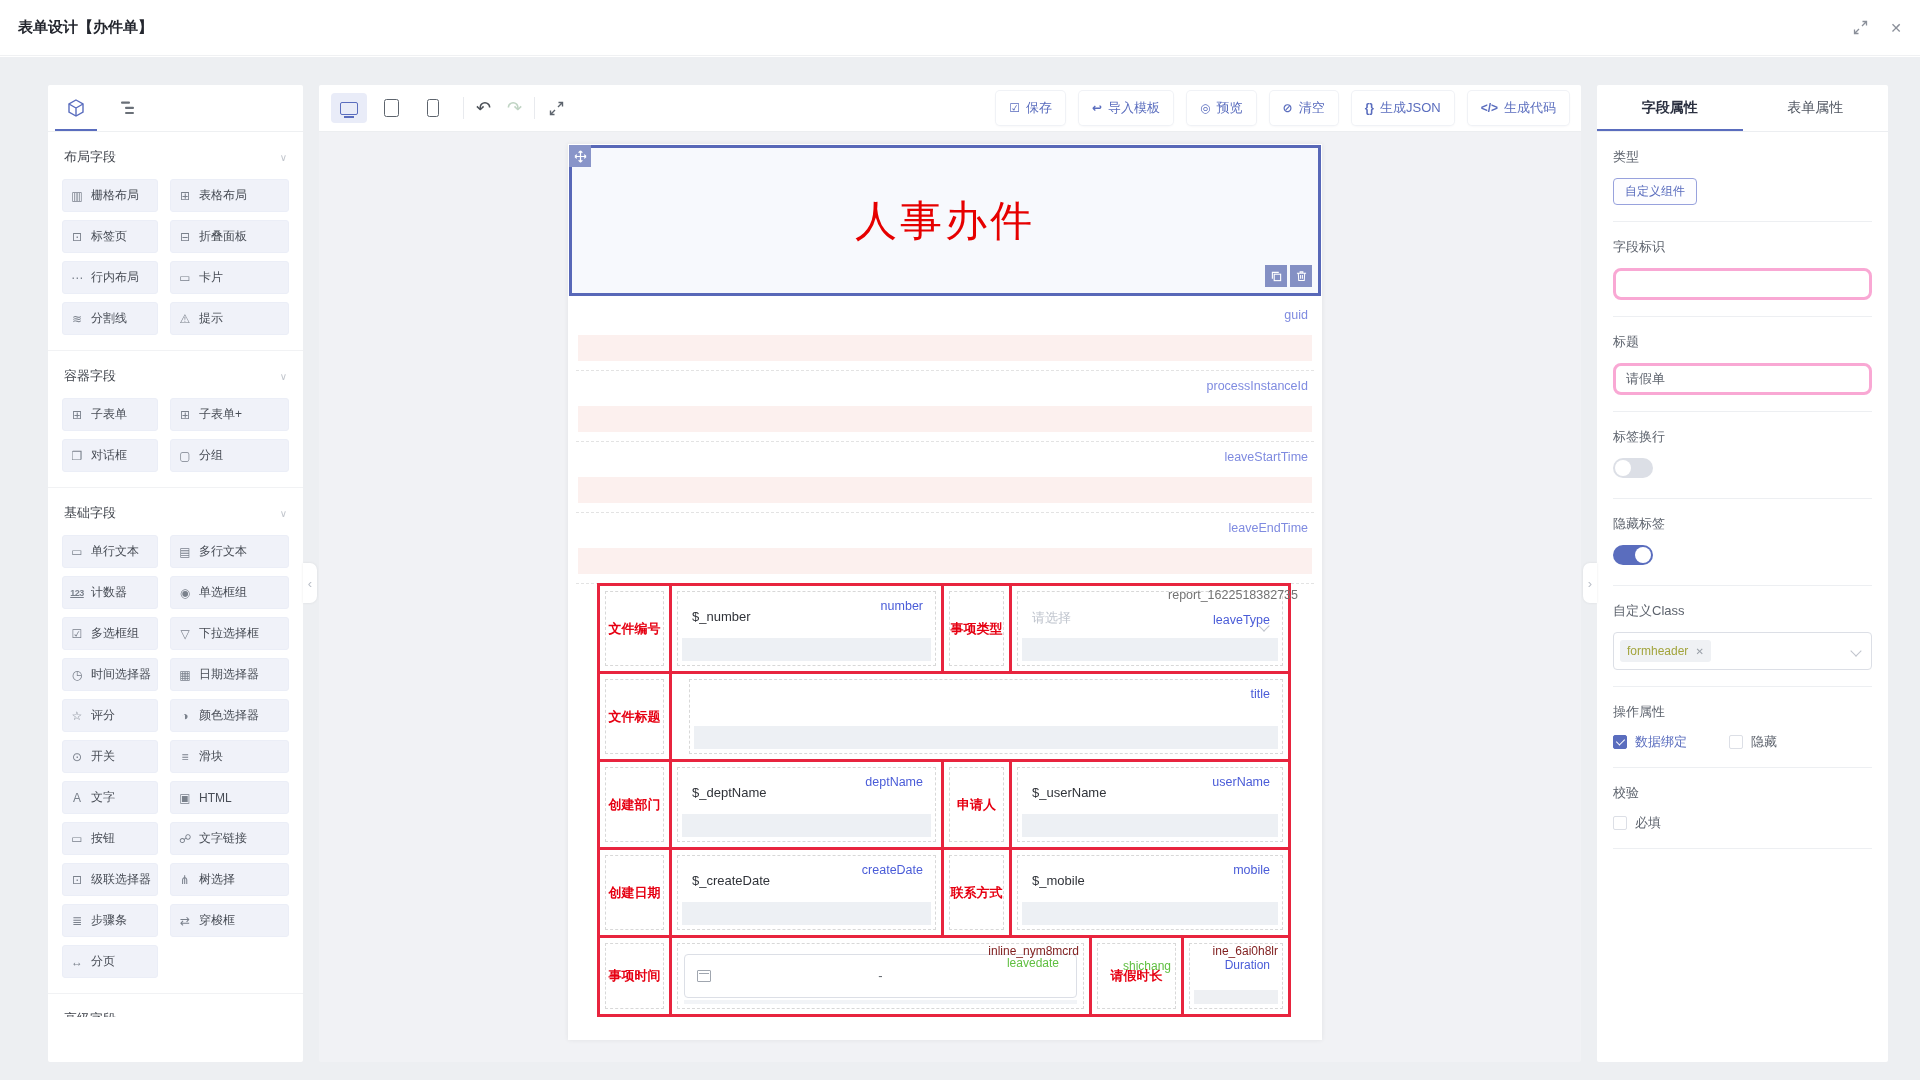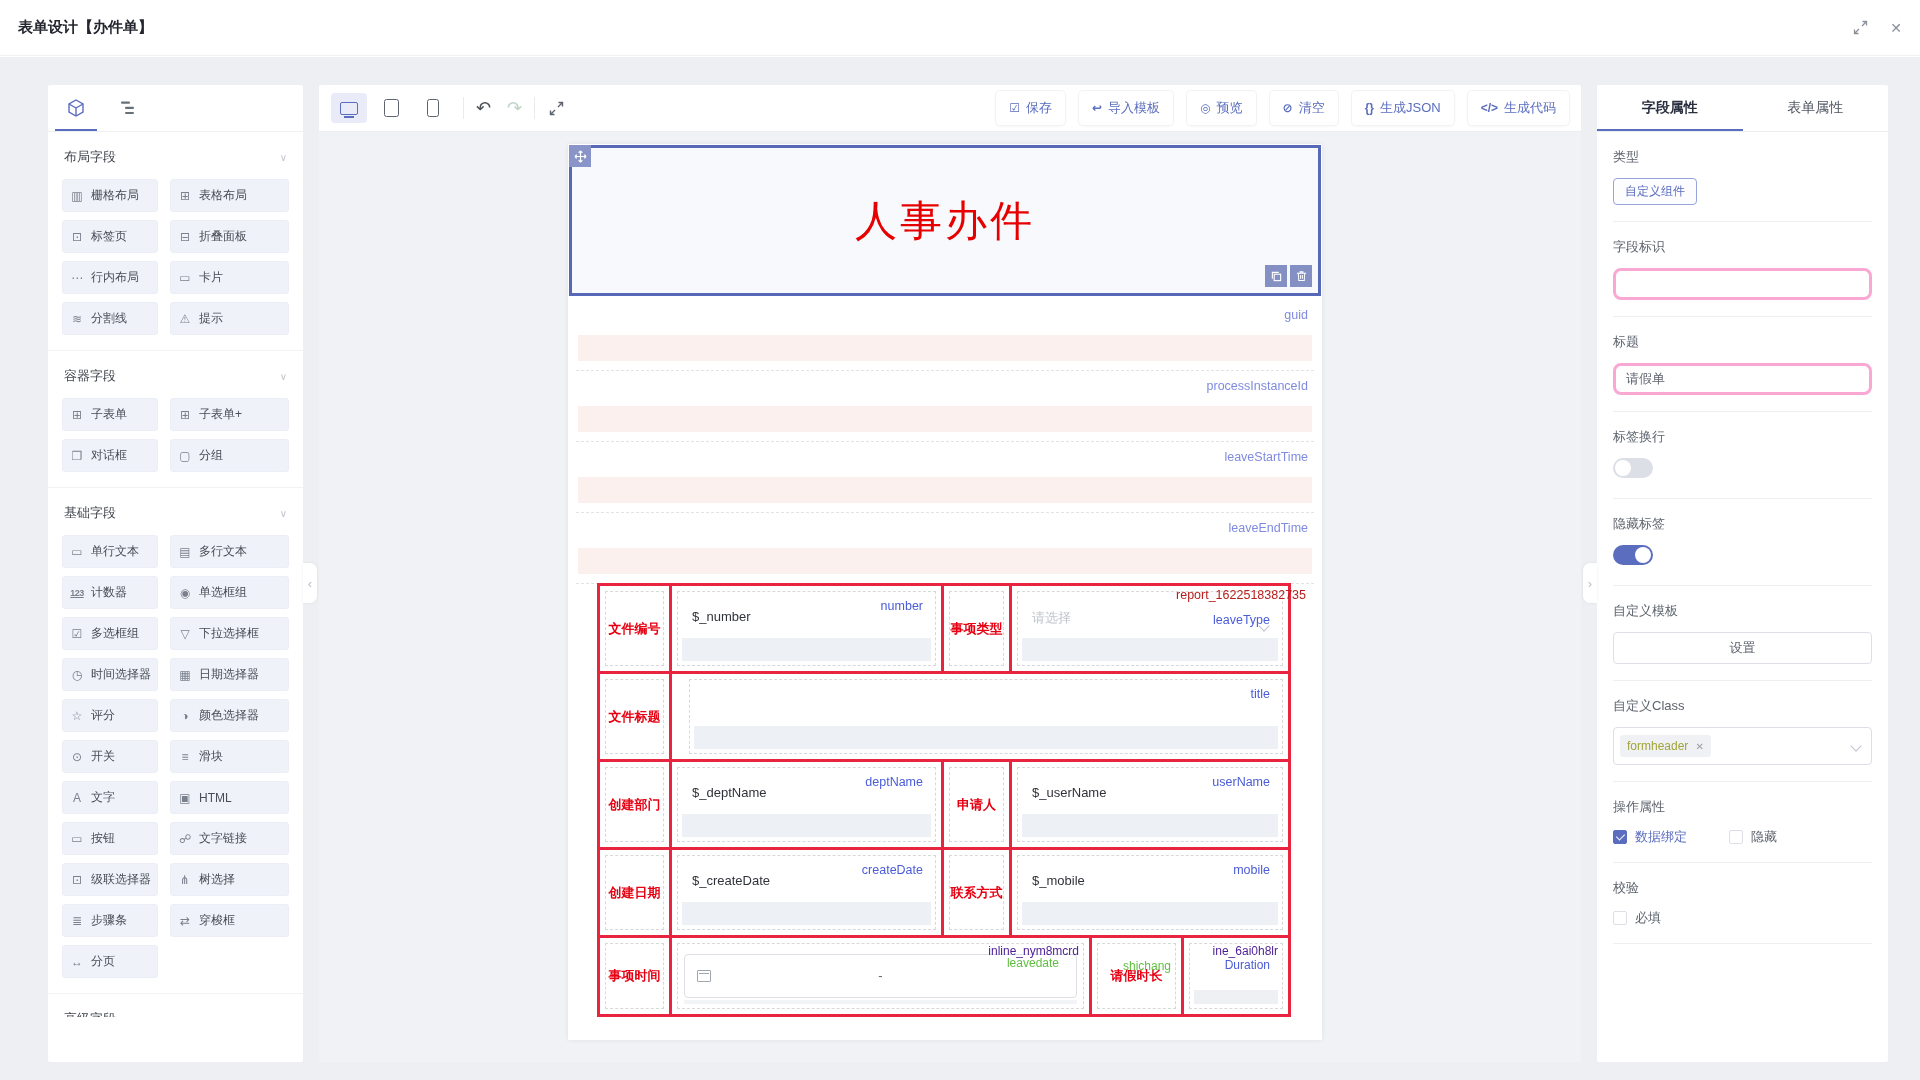--- a/index.html
+++ b/index.html
@@ -56,41 +56,41 @@
   .header-comp{position:absolute;left:1px;right:1px;top:1px;height:151px;border:3px solid #5868b8;background:#f7f9fd;box-sizing:border-box;cursor:pointer;padding-left:12px;}
   .header-text{position:absolute;inset:0;display:flex;align-items:center;justify-content:center;
                color:#e60000;font-size:42px;letter-spacing:3px;}
   .move-handle{position:absolute;left:-3px;top:-3px;width:22px;height:22px;background:#8995c9;display:flex;align-items:center;justify-content:center;cursor:move;}
   .comp-actions{position:absolute;right:6px;bottom:6px;display:flex;gap:3px;}
   .ca{width:22px;height:22px;background:#8490c4;display:flex;align-items:center;justify-content:center;cursor:pointer;}
   #hidden-rows{position:absolute;left:8px;right:8px;top:156px;}
   .hid-row{position:relative;height:70px;border-bottom:1px dashed #e3e3e3;cursor:pointer;}
   .hid-label{position:absolute;top:8px;right:6px;font-size:12.5px;color:#7f8be0;}
   .hid-stripe{position:absolute;left:2px;right:2px;top:35px;height:26px;background:#fcf0ee;}
-  .report-label{position:absolute;top:444px;right:16px;font-size:12.5px;color:#b91c1c;z-index:3;}
+  .report-label{position:absolute;top:444px;right:24px;font-size:12.5px;color:#737373;z-index:3;}
   
   .red-table{position:absolute;left:29px;top:439px;width:694px;border:3px solid #e8243e;box-sizing:border-box;background:#fff;}
   .rt-row{display:flex;border-bottom:3px solid #e8243e;}
   .rt-row:last-child{border-bottom:none;}
   .rt-row.h1{height:85px;} .rt-row.h5{height:76px;}
   .rt-cell{position:relative;border-right:3px solid #e8243e;box-sizing:border-box;cursor:pointer;}
   .rt-cell:last-child{border-right:none;}
   .w-lb{width:72px;flex:none;} .w-i1{width:272px;flex:none;} .w-lb2{width:68px;flex:none;} .w-i2{flex:1;}
   .w-wide{flex:1;margin-left:12px;} .w-dr{width:420px;flex:none;} .w-lb3{width:92px;flex:none;} .w-du{flex:1;}
   .ci{position:absolute;inset:5px;border:1px dashed #d8d8d8;}
   .lblc .ci{display:flex;align-items:center;justify-content:center;}
   .red-lbl{color:#e60012;font-weight:700;font-size:13px;}
   .wb{position:absolute;left:4px;right:4px;top:4px;height:42px;background:#fff;}
   .gr{position:absolute;left:4px;right:4px;top:46px;bottom:4px;background:#edf0f4;}
   .val{position:absolute;left:10px;top:13px;font-size:13px;color:#303339;}
   .val.ph{color:#bfc4cd;}
   .fid{position:absolute;right:8px;top:3px;font-size:12.5px;color:#4a5cd8;}
   .fid.low{top:17px;}
   .sel-ar{position:absolute;right:10px;top:26px;width:7px;height:7px;border-right:1.4px solid #c0c4cc;border-bottom:1.4px solid #c0c4cc;transform:rotate(45deg);}
-  .fid-gray{position:absolute;right:4px;top:0;font-size:12px;color:#4c1d95;z-index:2;}
+  .fid-gray{position:absolute;right:4px;top:0;font-size:12px;color:#7f1d1d;z-index:2;}
   .fid-green{position:absolute;right:24px;top:12px;font-size:12px;color:#5fbf40;z-index:2;}
   .drbox{position:absolute;left:6px;right:6px;top:10px;height:42px;background:#fff;border:1px solid #dcdfe6;border-radius:4px;}
   .cal-ic{position:absolute;left:12px;top:15px;width:12px;height:10px;border:1.2px solid #a0a6af;border-radius:1px;}
   .cal-ic::before{content:"";position:absolute;left:1px;right:1px;top:2px;height:1px;background:#a0a6af;}
   .dr-sep{position:absolute;left:0;right:0;top:13px;text-align:center;color:#5f646c;font-size:13px;}
   .gr-dr{position:absolute;left:6px;right:6px;top:56px;bottom:4px;background:#f2f4f7;}
   .ov-green{position:absolute;top:15px;right:4px;color:#5fbf40;font-size:12px;z-index:2;}
   .wb-du{position:absolute;left:4px;right:4px;top:4px;bottom:20px;background:#fff;}
   .gr-du{position:absolute;left:4px;right:4px;bottom:4px;height:14px;background:#eef0f3;}
   .fid-blue{position:absolute;right:12px;top:14px;font-size:12px;color:#4a5cd8;z-index:2;}
@@ -594,24 +594,20 @@
         </div>
         <div class="rp-group">
           <div class="rp-label">标签换行</div>
           <span class="toggle"></span>
         </div>
         <div class="rp-group">
           <div class="rp-label">隐藏标签</div>
           <span class="toggle on"></span>
         </div>
         <div class="rp-group">
-          <div class="rp-label">自定义模板</div>
-          <button class="btn-setting">设置</button>
-        </div>
-        <div class="rp-group">
           <div class="rp-label">自定义Class</div>
           <div class="cls-select">
             <span class="cls-tag">
               <span>formheader</span>
               <span class="cls-x">✕</span>
             </span>
             <span class="cls-ar"></span>
           </div>
         </div>
         <div class="rp-group">

